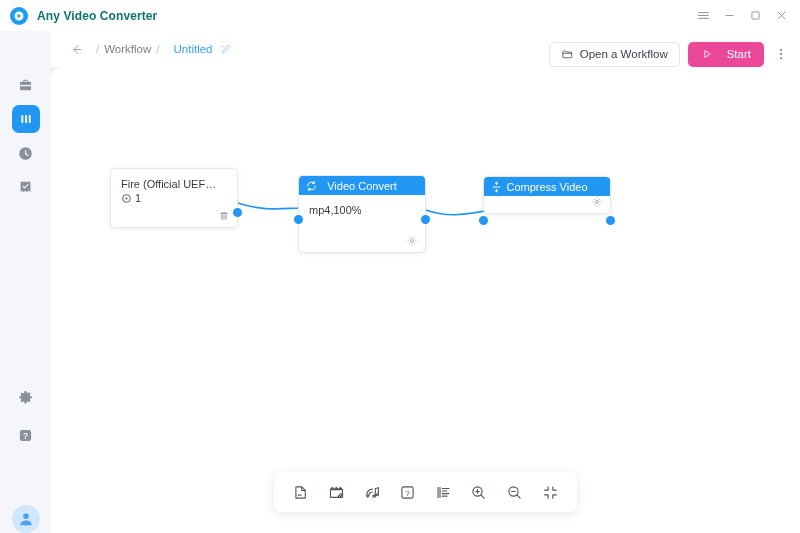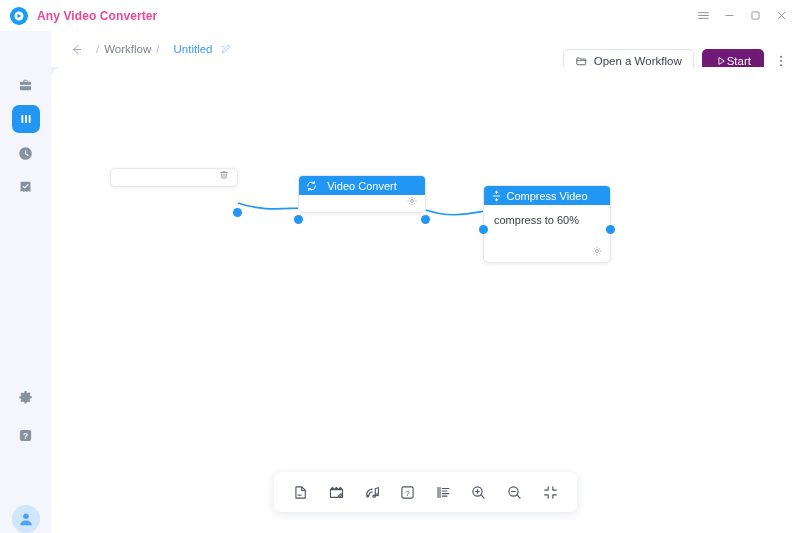--- a/index.html
+++ b/index.html
@@ -12,52 +12,52 @@
   #app { position: relative; width: 800px; height: 533px; background: #eef1f9; }
 
   
   .titlebar {
     position: absolute; top: 0; left: 0; width: 800px; height: 31px;
     background: #ffffff; display: flex; align-items: center;
   }
   .app-logo { margin-left: 10px; width: 18px; height: 18px; border-radius: 50%;
     background: #1c9ef0; display: flex; align-items: center; justify-content: center; }
   .app-logo svg { display: block; }
-  .app-title { margin-left: 9px; font-size: 12px; font-weight: bold; color: #ec4899; letter-spacing: .1px; }
+  .app-title { margin-left: 9px; font-size: 12px; font-weight: bold; color: #0f766e; letter-spacing: .1px; }
   .win-btns { position: absolute; right: 6px; top: 0; height: 31px; display: flex; align-items: center; }
   .win-btn { width: 26px; height: 26px; display: flex; align-items: center; justify-content: center;
     color: #8a8f99; cursor: default; }
   .win-btn svg { display: block; }
 
   
   .header {
     position: absolute; top: 31px; left: 0; width: 800px; height: 36px;
     background: #ffffff; display: flex; align-items: center;
   }
   .hamburger { width: 24px; height: 24px; margin-left: 14px; display: flex;
     align-items: center; justify-content: center; color: #4b5563; }
   .crumbs { display: flex; align-items: center; margin-left: 31px; font-size: 11.5px; }
   .crumb-back { color: #9aa1ad; display: flex; align-items: center; margin-right: 7px; }
   .crumb-sep { color: #b9bec7; margin: 0 5px; }
   .crumb-static { color: #7b818c; text-align: right; }
   .crumb-active { color: #3b9ff5; margin-left: 9px; }
   .crumb-edit { margin-left: 7px; color: #9fc7ef; display: flex; align-items: center; }
 
-  .header-right { position: absolute; right: 10px; top: 12px; height: 36px;
+  .header-right { position: absolute; right: 10px; top: 5px; height: 36px;
     display: flex; align-items: center; gap: 8px; }
   .btn-open {
     display: flex; align-items: center; gap: 6px;
     height: 25px; padding: 0 11px;
     border: 1px solid #e2e5ea; border-radius: 5px; background: #fff;
     font-size: 11.5px; color: #3a4150; cursor: pointer; white-space: nowrap;
   }
   .btn-start {
-    display: flex; align-items: center; gap: 0;
+    display: flex; align-items: center; gap: 14px;
     height: 25px; padding: 0 13px;
-    border: none; border-radius: 5px; background: #701a75;
+    border: none; border-radius: 5px; background: #ec4899;
     font-size: 11.5px; color: #fff; cursor: pointer; white-space: nowrap;
   }
   .btn-more { width: 18px; height: 26px; display: flex; align-items: center;
     justify-content: center; color: #6b7280; cursor: pointer; }
 
   
   .sidebar {
     position: absolute; top: 31px; left: 0; width: 51px; height: 502px;
     background: #f4f6fc; display: flex; flex-direction: column; align-items: center;
   }
@@ -288,20 +288,32 @@
   </div>
 
   <div class="canvas">
 
     <svg style="position:absolute;left:0;top:0;width:749px;height:466px;pointer-events:none">
       <path d="M187 136 C 213 145, 233 141, 256 141" fill="none" stroke="#2196f3" stroke-width="1.7"></path>
       <path d="M375 143 C 400 152, 420 146, 441 143" fill="none" stroke="#2196f3" stroke-width="1.7"></path>
     </svg>
 
     <div class="node" style="left:59px; top:101px;">
+      <div class="node-body">
+        <div class="node-text">Fire (Official UEF…</div>
+        <div class="node-sub">
+          <span style="display:flex">
+            <svg width="11" height="11" viewBox="0 0 20 20" fill="none" stroke="#353b45" stroke-width="1.5">
+              <circle cx="10" cy="10" r="7"></circle>
+                <circle cx="10" cy="10" r="1.6" fill="#353b45" stroke="none"></circle>
+              </svg>
+          </span>
+          <span>1</span>
+        </div>
+      </div>
       <div class="node-foot">
         <span>
           <svg width="12" height="12" viewBox="0 0 20 20" fill="none" stroke="currentColor" stroke-width="1.3" stroke-linecap="round" stroke-linejoin="round">
             <path d="M4.4 5.8h11.2"></path>
               <path d="M8.1 5.8V4.2h3.8v1.6"></path>
             <path d="M5.8 5.8l.7 9.4h7l.7-9.4"></path>
               <path d="M8.6 8.4v4.4M11.4 8.4v4.4"></path>
             </svg>
         </span>
       </div>
@@ -313,45 +325,45 @@
         <span class="head-icon">
           <svg width="13" height="13" viewBox="0 0 20 20" fill="none" stroke="#fff" stroke-width="1.5" stroke-linecap="round" stroke-linejoin="round">
             <path d="M16 10a6 6 0 01-10.3 4.2"></path>
               <path d="M4 10a6 6 0 0110.3-4.2"></path>
             <path d="M14.3 3v2.9h-2.9"></path>
               <path d="M5.7 17v-2.9h2.9"></path>
             </svg>
         </span>
         <span>Video Convert</span>
       </div>
+      <div class="node-body">
+        <div class="node-text">mp4,100%</div>
+      </div>
       <div class="node-foot">
         <span>
           <svg width="12" height="12" viewBox="0 0 20 20" fill="none" stroke="currentColor" stroke-width="1.3">
             <circle cx="10" cy="10" r="2.4"></circle>
             <path d="M10 2.6v2M10 15.4v2M17.4 10h-2M4.6 10h-2M15.2 4.8l-1.4 1.4M6.2 13.8l-1.4 1.4M15.2 15.2l-1.4-1.4M6.2 6.2L4.8 4.8"></path>
             </svg>
         </span>
       </div>
       <div class="port in"></div>
       <div class="port out"></div>
     </div>
 
-    <div class="node" style="left:432px; top:118px;">
+    <div class="node" style="left:432px; top:109px;">
       <div class="node-head">
         <span class="head-icon">
           <svg width="13" height="13" viewBox="0 0 20 20" fill="none" stroke="#fff" stroke-width="1.5" stroke-linecap="round" stroke-linejoin="round">
             <path d="M5 10h10"></path>
               <path d="M10 2.8v3.4M7.8 4.6L10 2.6l2.2 2"></path>
             <path d="M10 17.2v-3.4M7.8 15.4l2.2 2 2.2-2"></path>
             </svg>
         </span>
         <span>Compress Video</span>
-      </div>
-      <div class="node-body">
-        <div class="node-text">compress to 60%</div>
       </div>
       <div class="node-foot">
         <span>
           <svg width="12" height="12" viewBox="0 0 20 20" fill="none" stroke="currentColor" stroke-width="1.3">
             <circle cx="10" cy="10" r="2.4"></circle>
             <path d="M10 2.6v2M10 15.4v2M17.4 10h-2M4.6 10h-2M15.2 4.8l-1.4 1.4M6.2 13.8l-1.4 1.4M15.2 15.2l-1.4-1.4M6.2 6.2L4.8 4.8"></path>
             </svg>
         </span>
       </div>
       <div class="port in"></div>

